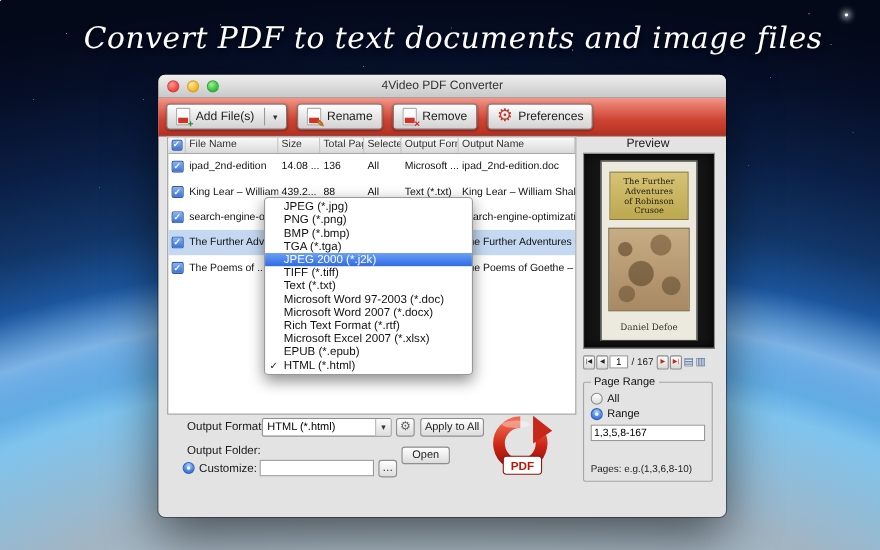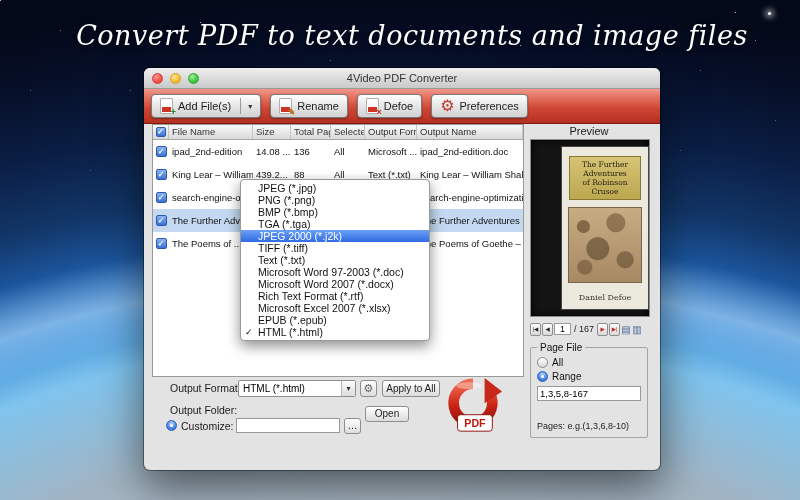--- a/index.html
+++ b/index.html
@@ -95,21 +95,21 @@
   .radio { width:11px; height:11px; border-radius:50%; background:linear-gradient(#fff,#dcdcdc);
     border:1px solid #8a8a8a; display:inline-block; position:relative; flex:none; }
   .radio.on { background:radial-gradient(circle at 50% 30%, #b8d4f8, #4f8ae8 55%, #2c61c4); border-color:#2f62b8; }
   .radio.on i { position:absolute; left:3px; top:3px; width:3px; height:3px; border-radius:50%; background:#fff; }
   .cz-radio { position:absolute; left:22px; top:352px; }
 
   .emblem { position:absolute; left:300px; top:308px; width:58px; height:62px; }
 
   .pvlabel { position:absolute; left:384px; top:57px; width:122px; text-align:center; font-size:11px; color:#1a1a1a; }
   .pvframe { position:absolute; left:386px; top:71px; width:120px; height:178px; background:#141414;
-    border:1px solid #8c8c8c; display:flex; align-items:center; justify-content:flex-end; box-shadow:inset 0 0 10px #000; }
+    border:1px solid #8c8c8c; display:flex; align-items:center; justify-content:center; box-shadow:inset 0 0 10px #000; }
   .cover { width:88px; height:164px; background:#eceadf; border:1px solid #444; display:flex; flex-direction:column; align-items:center; }
   .plate { margin-top:9px; width:72px; background:linear-gradient(#d6c375,#bca84f); border:1px solid #8a7730;
     padding:3px 2px; text-align:center; font-family:"DejaVu Serif", serif; font-size:7.5px; line-height:9px; color:#241f10; }
   .map { margin-top:7px; width:74px; height:76px; border:1px solid #776544;
     background:
       radial-gradient(circle at 20% 25%, rgba(70,45,20,.5) 0 6px, rgba(0,0,0,0) 7px),
       radial-gradient(circle at 65% 20%, rgba(70,45,20,.4) 0 9px, rgba(0,0,0,0) 10px),
       radial-gradient(circle at 40% 55%, rgba(60,40,18,.45) 0 11px, rgba(0,0,0,0) 12px),
       radial-gradient(circle at 78% 70%, rgba(60,40,18,.4) 0 8px, rgba(0,0,0,0) 9px),
       radial-gradient(circle at 22% 80%, rgba(60,40,18,.35) 0 7px, rgba(0,0,0,0) 8px),
@@ -165,21 +165,21 @@
             <span class="band"></span>
             <span class="badge pencil">✎</span>
           </span>
         <span>Rename</span>
       </div>
       <div class="tbtn">
         <span class="doc-icon">
             <span class="band"></span>
             <span class="badge cross">×</span>
           </span>
-        <span>Defoe</span>
+        <span>Remove</span>
       </div>
       <div class="tbtn">
         <span class="gear-icon">⚙</span>
         <span>Preferences</span>
       </div>
     </div>
 
     <div class="table">
       <div class="thead">
         <div class="th c0">
@@ -329,21 +329,21 @@
       <span class="nbtn"><span>◀</span></span>
       <input class="npage" value="1" style="">
       <span class="ntotal">/ 167</span>
       <span class="nbtn red"><span>▶</span></span>
       <span class="nbtn red"><span>▶|</span></span>
       <span class="vicon">▤</span>
       <span class="vicon">▥</span>
     </div>
 
     <fieldset class="pagerange">
-      <legend>Page File</legend>
+      <legend>Page Range</legend>
       <div class="frow">
         <span class="radio"></span>
         <span>All</span>
       </div>
       <div class="frow">
         <span class="radio on">
             <i></i>
           </span>
         <span>Range</span>
       </div>

